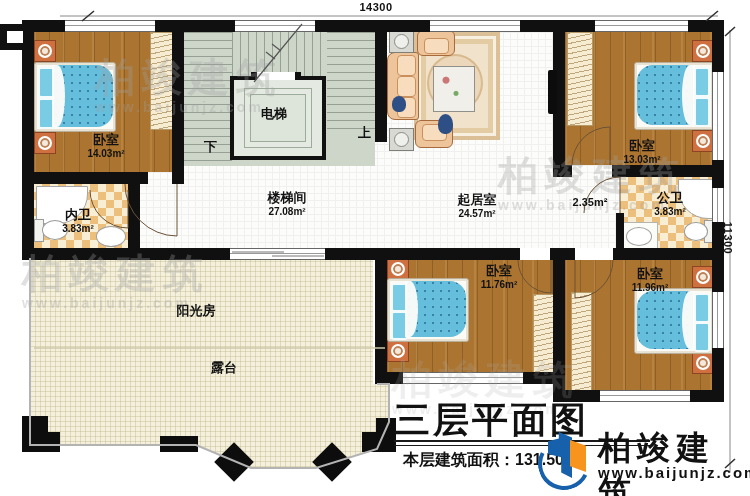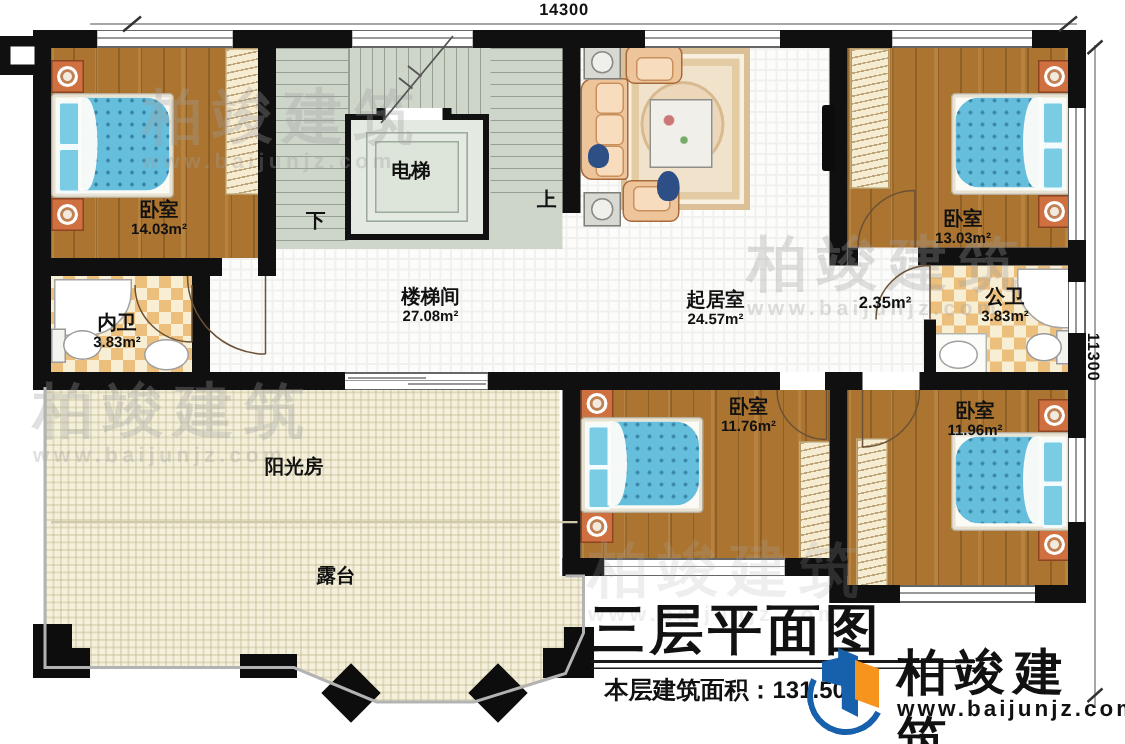--- a/index.html
+++ b/index.html
@@ -304,21 +304,21 @@
   <div class="abs rlabel" style="left:590px;top:196px;">
     <span class="rarea" style="font-size:11px;">2.35m²</span>
   </div>
   <div class="abs rlabel" style="left:670px;top:191px;">
     <span class="rname">公卫</span>
     <span class="rarea">3.83m²</span>
   </div>
   <div class="abs rlabel" style="left:196px;top:304px;">
     <span class="rname">阳光房</span>
   </div>
-  <div class="abs rlabel" style="left:224px;top:377px;">
+  <div class="abs rlabel" style="left:224px;top:361px;">
     <span class="rname">露台</span>
   </div>
   <div class="abs rlabel" style="left:499px;top:264px;">
     <span class="rname">卧室</span>
     <span class="rarea">11.76m²</span>
   </div>
   <div class="abs rlabel" style="left:650px;top:267px;">
     <span class="rname">卧室</span>
     <span class="rarea">11.96m²</span>
   </div>

